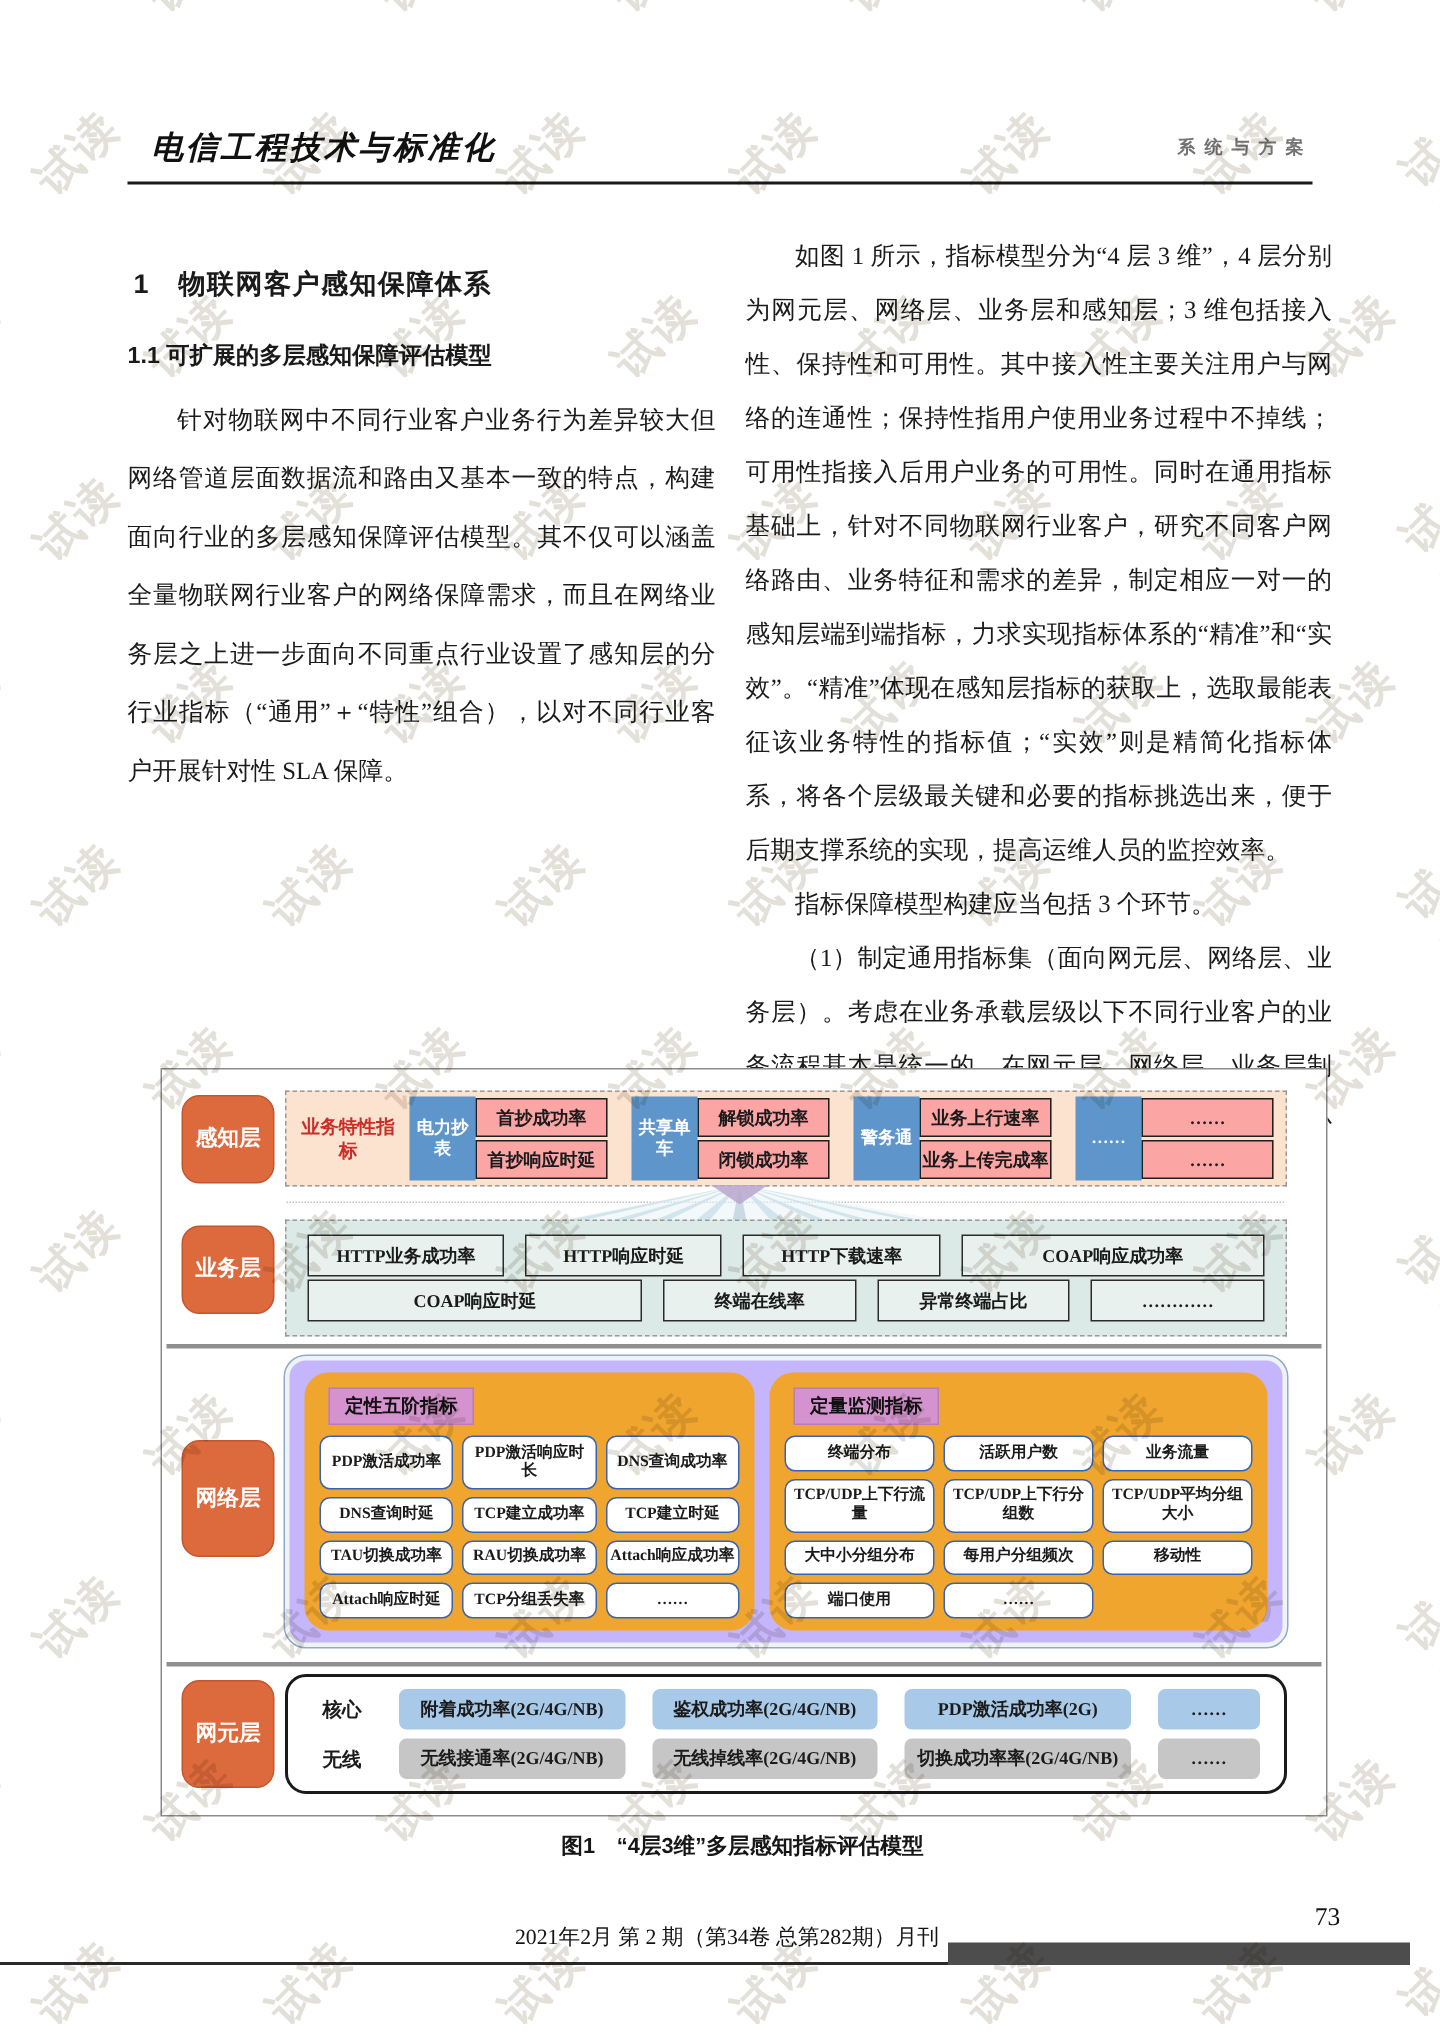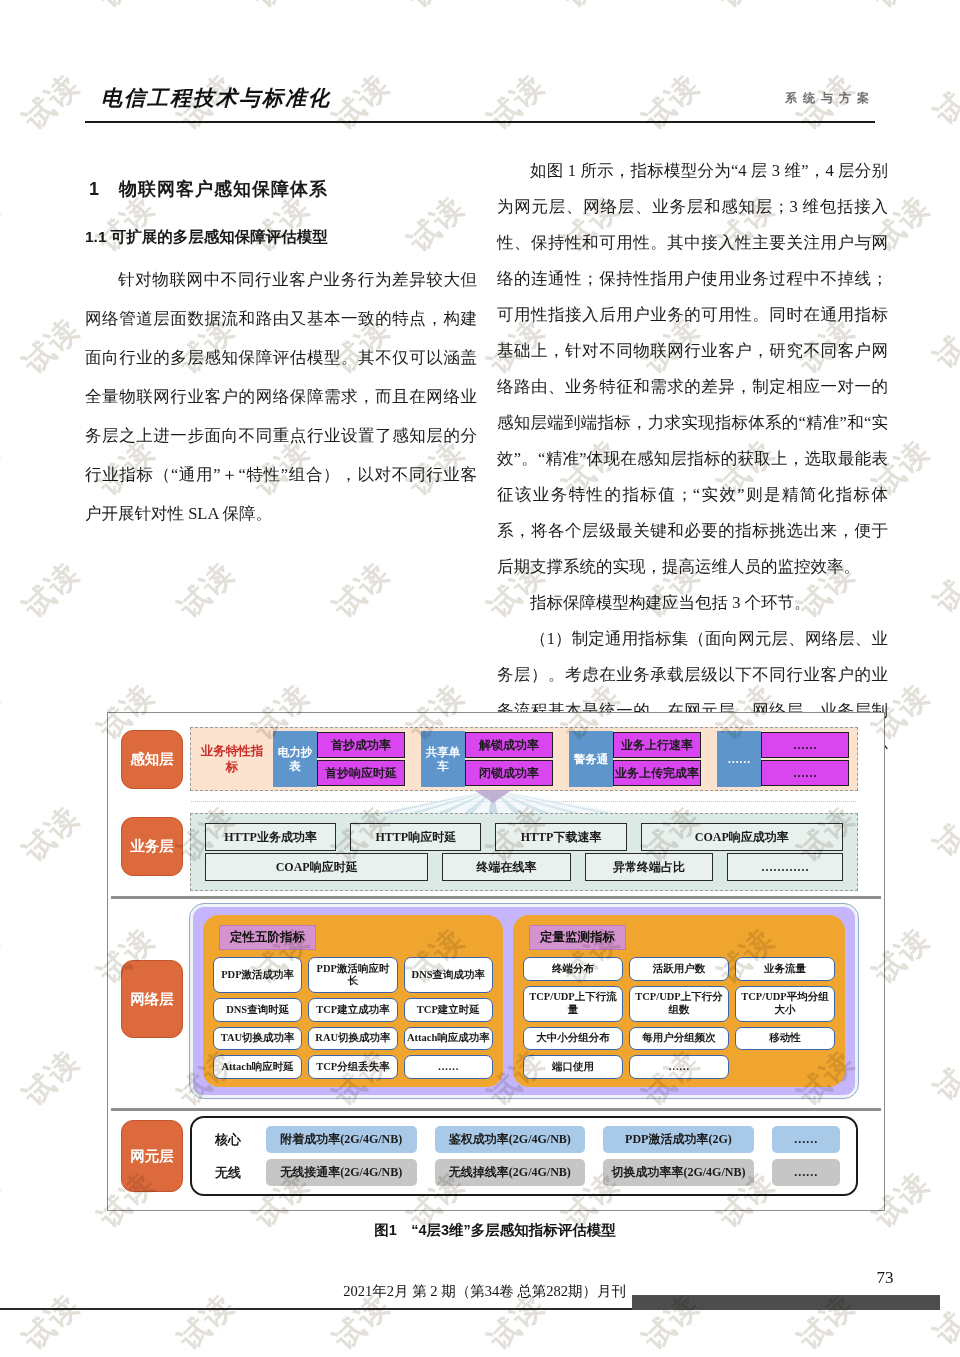--- a/index.html
+++ b/index.html
@@ -45,21 +45,21 @@
 
   .sense-band{position:absolute;left:82px;top:14px;width:668px;height:64px;background:#fbe3d0;
       border:1.5px dashed #9a9a9a;display:flex;align-items:center;padding:0 8px;box-sizing:border-box;gap:8px;}
   .sense-title{width:66px;flex:none;color:#cb2e28;font-size:12.5px;font-weight:bold;
       text-align:center;line-height:1.3;}
   .sense-groups{flex:1;display:flex;gap:16px;}
   .sense-group{flex:1;display:flex;align-items:stretch;}
   .ind-tag{width:44px;flex:none;background:#5e96cb;color:#fff;font-size:11.5px;font-weight:bold;
       display:flex;align-items:center;justify-content:center;text-align:center;line-height:1.25;padding:2px;box-sizing:border-box;}
   .ind-col{flex:1;display:flex;flex-direction:column;justify-content:center;}
-  .sense-cell{height:24px;margin:1px 0;background:#d946ef;border:1.5px solid #1f1f1f;
+  .sense-cell{height:24px;margin:1px 0;background:#fca5a5;border:1.5px solid #1f1f1f;
       display:flex;align-items:center;justify-content:center;font-size:12px;font-weight:bold;}
 
   .dotted-sep{position:absolute;left:83px;top:88px;width:665px;border-top:1.5px dotted #c2c2c2;}
   .fan{position:absolute;left:150px;top:77px;width:500px;height:46px;z-index:1;}
 
   .svc-band{position:absolute;left:82px;top:100px;width:668px;height:78px;background:#dbe9e7;
       border:1.5px dashed #9a9a9a;box-sizing:border-box;padding:9px 14px;display:flex;
       flex-direction:column;justify-content:space-between;z-index:2;}
   .svc-row{display:flex;gap:14px;}
   .svc-cell{height:26px;background:#e9f1ef;border:1.5px solid #2a2a2a;display:flex;

